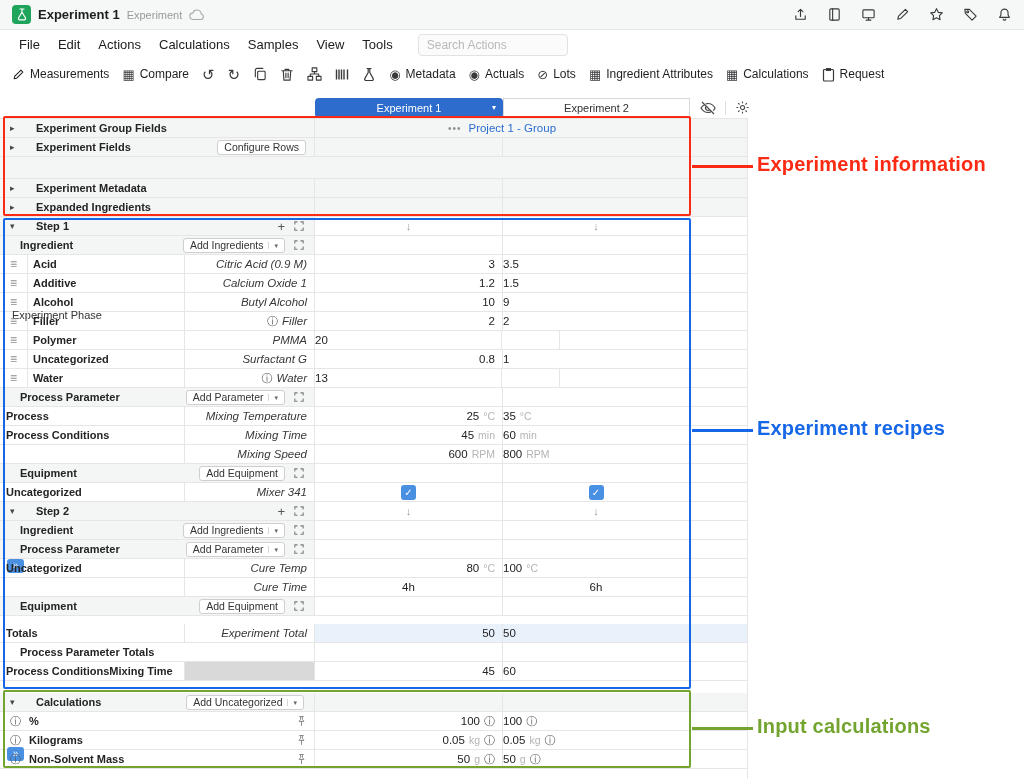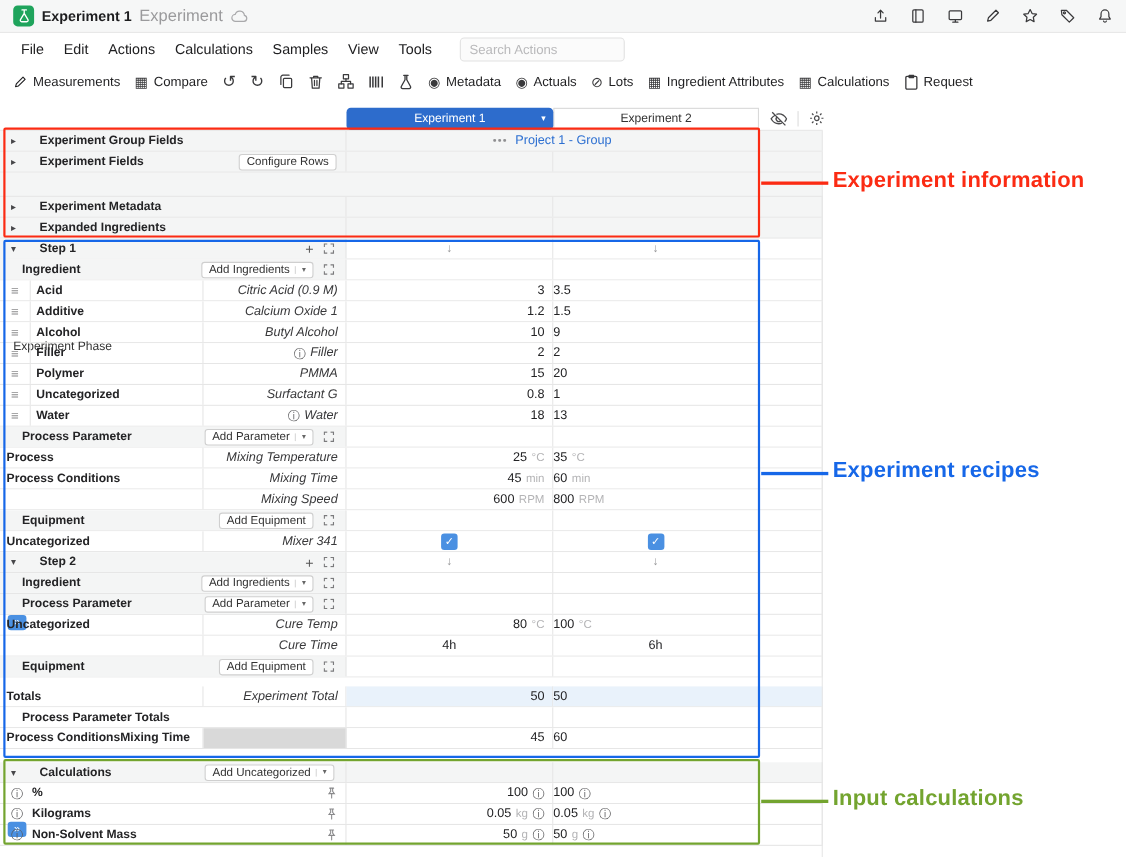--- a/index.html
+++ b/index.html
@@ -4,21 +4,21 @@
 <style>
   * { box-sizing: border-box; margin: 0; padding: 0; }
   html,body { width:1024px; height:779px; overflow:hidden; }
   body { font-family:"Liberation Sans","DejaVu Sans",sans-serif; background:#fff; color:#222; }
   .stage { position:relative; width:1024px; height:779px; background:#fff; }
 
   
   .titlebar { height:30px; background:#f6f7f7; border-bottom:1px solid #e8e8e8; display:flex; align-items:center; padding:0 12px; gap:7px; }
   .logo { width:19px; height:19px; border-radius:4px; background:#1fa45c; display:flex; align-items:center; justify-content:center; flex:0 0 auto; }
   .tb-title { font-size:13px; font-weight:700; color:#1d1d1f; }
-  .tb-sub { font-size:15px; color:#9a9a9c; }
+  .tb-sub { font-size:11px; color:#9a9a9c; }
   .tb-right { margin-left:auto; display:flex; align-items:center; gap:19px; color:#3a3a3c; }
   .icon-btn { display:flex; align-items:center; justify-content:center; color:#3a3a3c; }
   svg { display:block; }
   .stroke-ico path, .stroke-ico rect, .stroke-ico circle { fill:none; stroke:currentColor; stroke-width:1.2; stroke-linecap:round; stroke-linejoin:round; }
 
   
   .menubar { height:29px; display:flex; align-items:center; padding:0 10px; background:#fff; }
   .menu-item { font-size:13px; color:#202022; padding:3px 9px; border-radius:4px; white-space:nowrap; }
   .search-box { margin-left:16px; width:150px; height:22px; border:1px solid #e2e2e2; background:#fbfbfb; border-radius:4px; font-size:12px; padding:0 8px; color:#333; font-family:inherit; }
   .search-box::placeholder { color:#b9b9bb; }
@@ -430,23 +430,20 @@
         <div class="row h19">
           <div class="cell cA">
             <span class="handle">≡</span>
           </div>
           <div class="cell cB">
             <span class="cat">Polymer</span>
           </div>
           <div class="cell cC">
             <span class="nm">PMMA</span>
           </div>
-          <div class="cell cD">
-            <span class="val">15</span>
-          </div>
           <div class="cell cE">
             <span class="val">20</span>
           </div>
           <div class="cell cF"></div>
         </div>
         <div class="row h19">
           <div class="cell cA">
             <span class="handle">≡</span>
           </div>
           <div class="cell cB">
@@ -466,23 +463,20 @@
         <div class="row h19">
           <div class="cell cA">
             <span class="handle">≡</span>
           </div>
           <div class="cell cB">
             <span class="cat">Water</span>
           </div>
           <div class="cell cC">
             <span class="info-i">ⓘ</span>
             <span class="nm">Water</span>
-          </div>
-          <div class="cell cD">
-            <span class="val">18</span>
           </div>
           <div class="cell cE">
             <span class="val">13</span>
           </div>
           <div class="cell cF"></div>
         </div>
         <div class="row h19">
           <div class="cell cL bg-gray">
             <span class="lbl">Process Parameter</span>
             <div class="irow mlauto">

